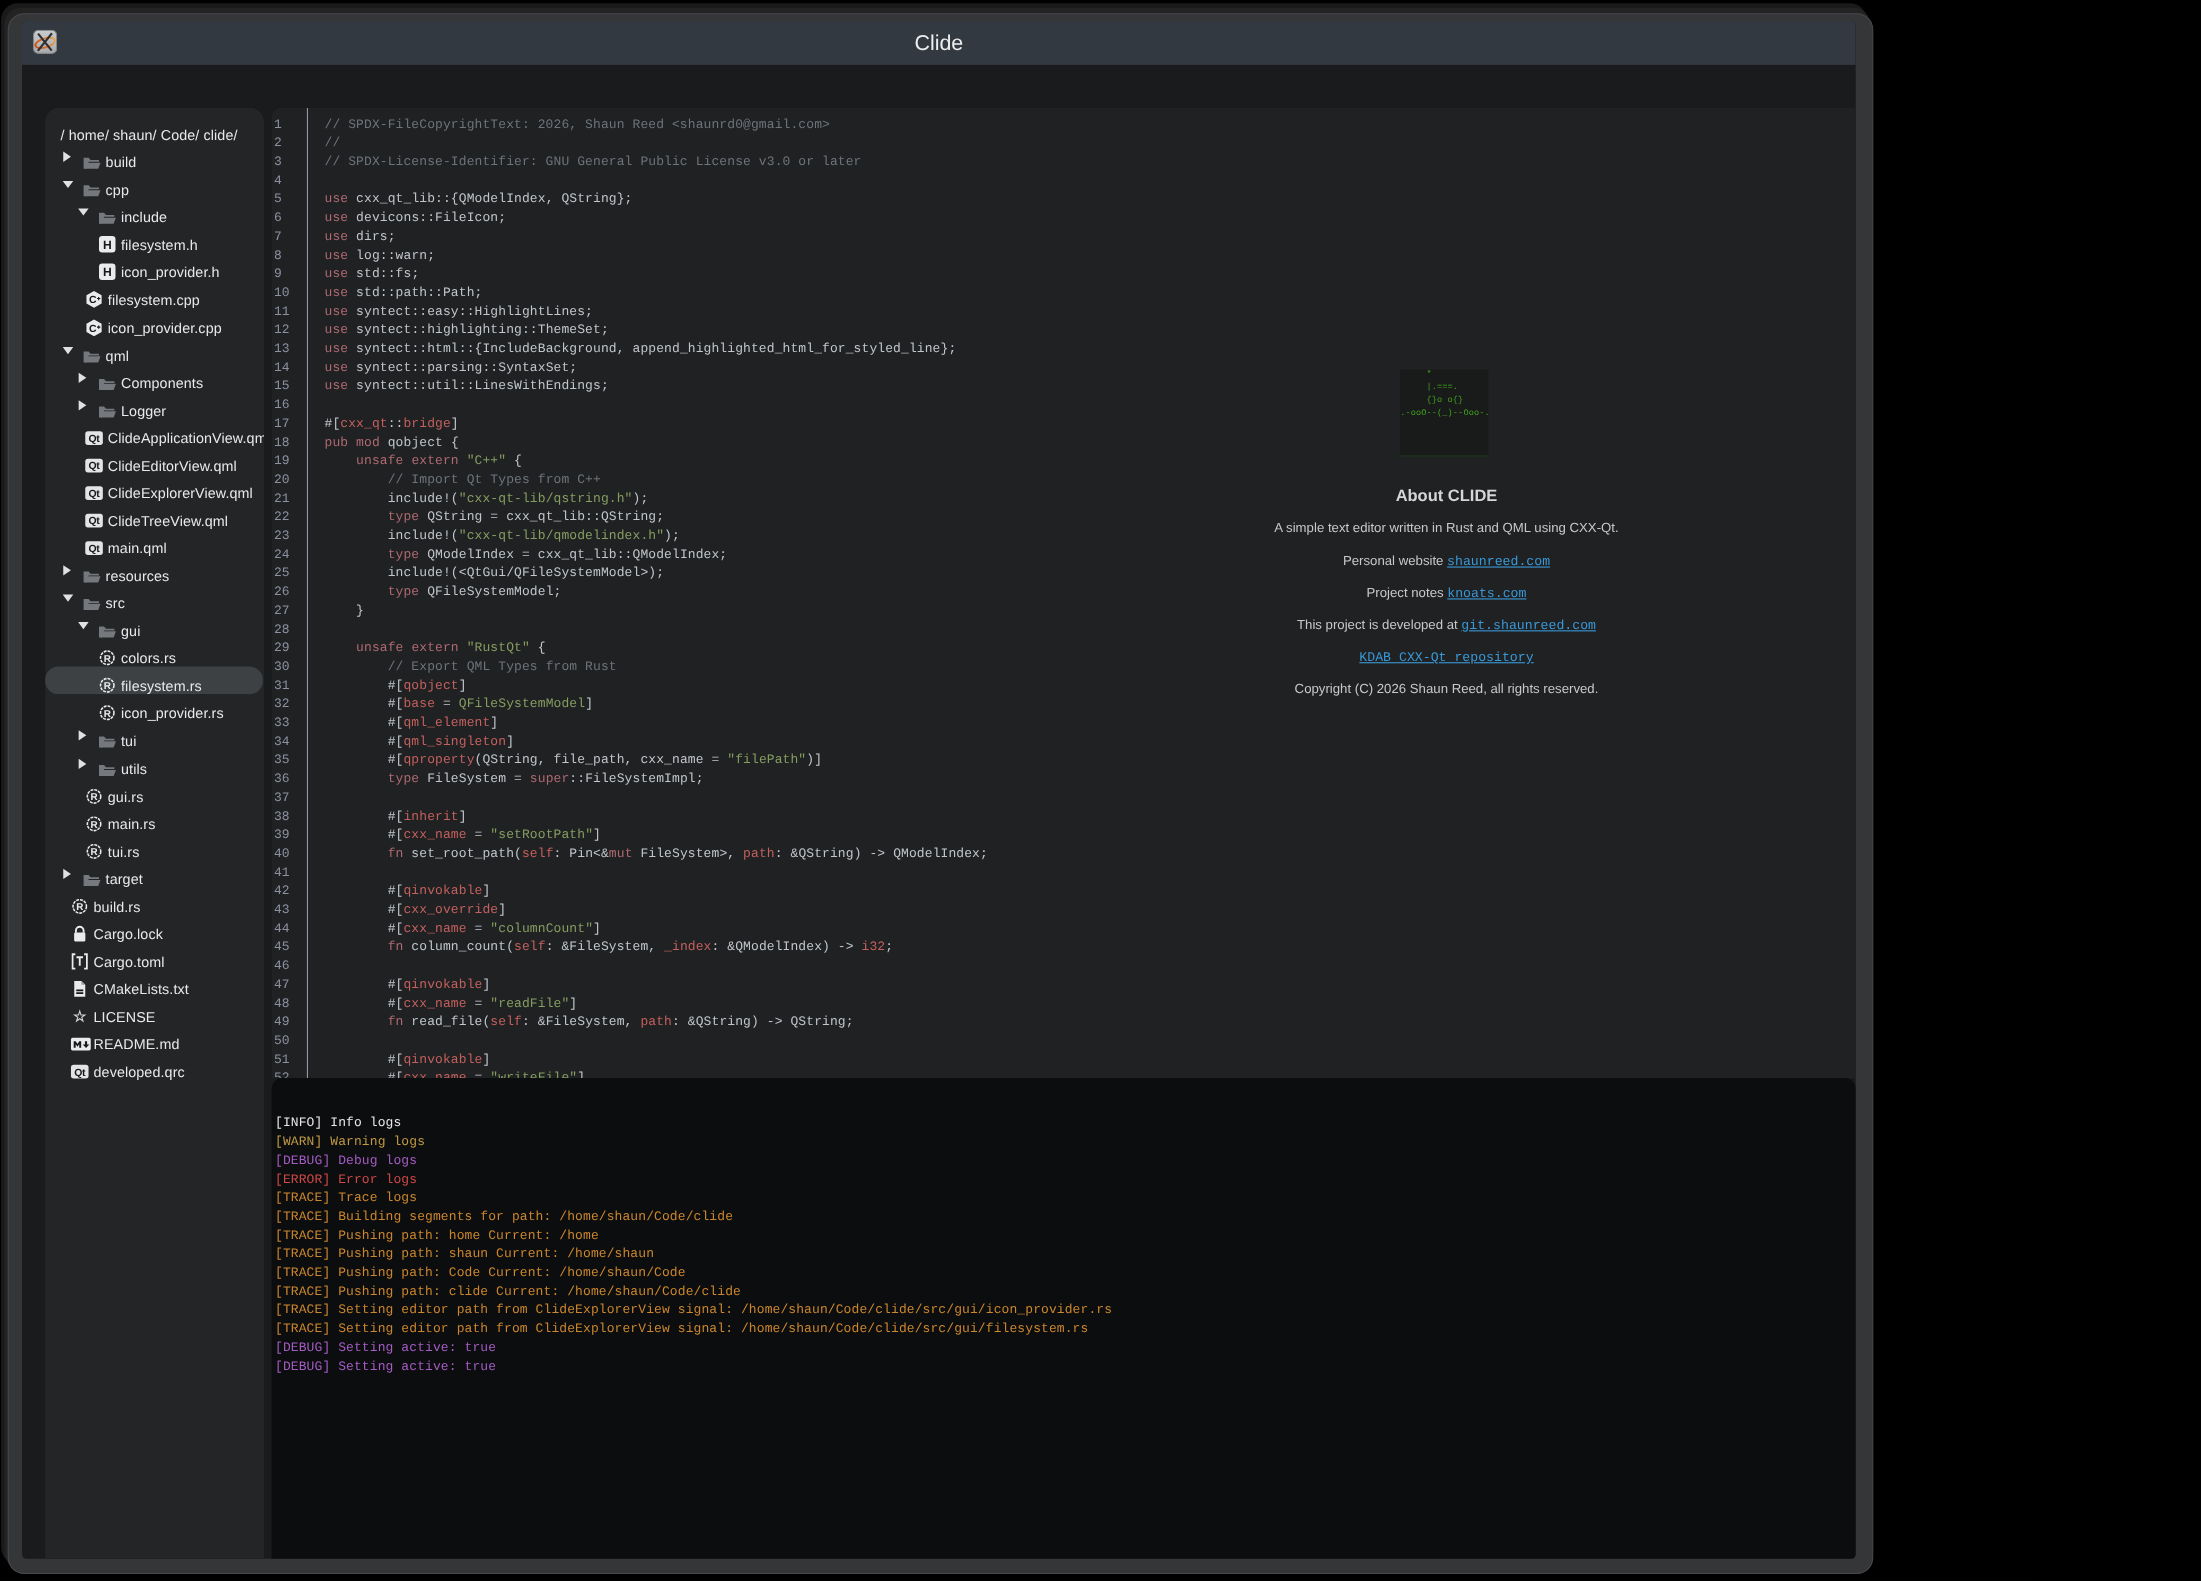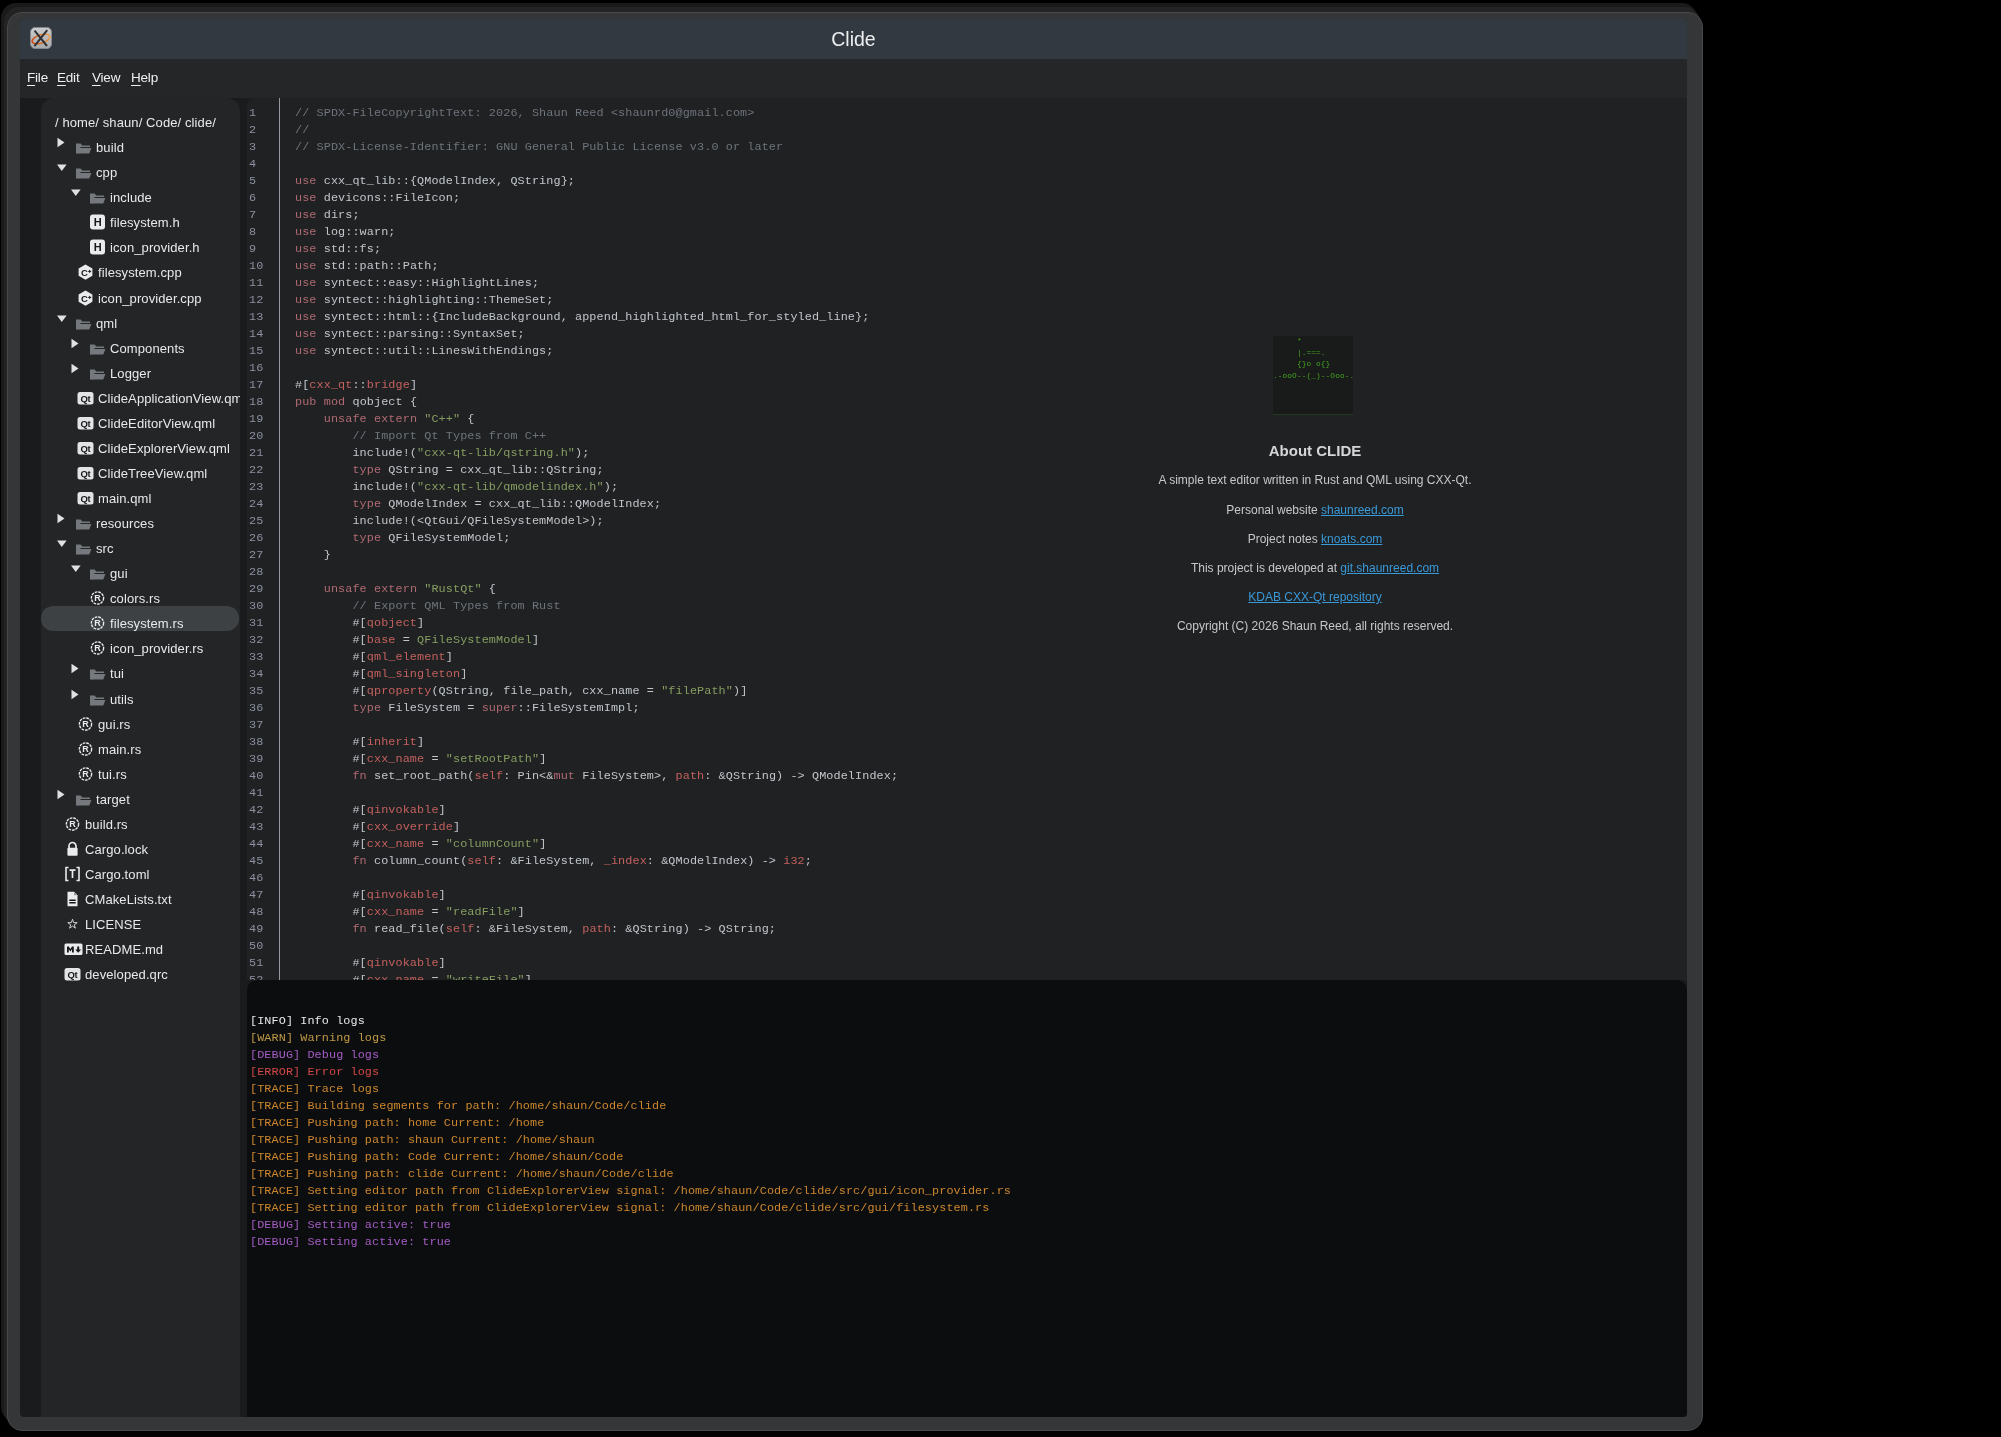--- a/index.html
+++ b/index.html
@@ -32,21 +32,21 @@
 .gut { position:absolute; left:2px; top:7px; color:#8d90a0; white-space:pre; }
 .vsep { position:absolute; left:31.5px; top:0; bottom:0; width:1px; background:#9598a0; }
 .code { position:absolute; left:48px; top:7px; color:#c2c6cb; }
 i { font-style:normal; }
 i.k { color:#b06a72; } i.r { color:#c4605e; } i.s { color:#879e61; } i.c { color:#6e747b; }
 .about { position:absolute; left:0; top:0; right:0; bottom:0; }
 .artbox { position:absolute; left:1026px; top:238px; width:80px; height:79px;
   background:#181b19; border-bottom:1px solid #1e3a1d; }
 .artbox pre { font-size:7.8px; line-height:11.7px; color:#43a31f; padding-top:0; }
 .ab { position:absolute; width:700px; left:718px; text-align:center; color:#c6c8ca; font-size:12px; }
-.ab a { color:#3a99d8; text-decoration:underline; }
+.ab a { color:#3a99d8; text-decoration:underline;font-family:Liberation Mono, monospace; }
 .abt { font-size:15px; font-weight:bold; color:#d4d6d8; }
 .logp { position:absolute; left:227px; top:961px; right:0; bottom:0;
   background:#0c0d0e; border-radius:10px 10px 0 0; overflow:hidden; }
 .logp pre { position:absolute; left:3px; top:2px; color:#e8e8e8;margin-top:31px; }
 i.w0 { color:#e8e8e8; } i.lw { color:#c09a45; } i.ld { color:#a55cc5; }
 i.le { color:#d04848; } i.lt { color:#cc872e; }
 </style></head>
 <body>
 <div class="win">
  <div class="content">
@@ -75,26 +75,20 @@
     <span class="ctl" style="left:1898px">
           <svg width="17" height="10" viewBox="0 0 17 10">
             <path d="M1.5 1.5 L8.5 8 L15.5 1.5" fill="none" stroke="#dcdee0" stroke-width="1.5"></path>
           </svg>
         </span>
     <span class="ctl" style="left:1933px">
           <svg width="16" height="16" viewBox="0 0 16 16">
             <path d="M1.5 1.5 L14.5 14.5 M14.5 1.5 L1.5 14.5" fill="none" stroke="#dcdee0" stroke-width="1.5"></path>
           </svg>
         </span>
-  </div>
-  <div class="menubar">
-    <span style="left:7px"><u>F</u>ile</span>
-    <span style="left:37px"><u>E</u>dit</span>
-    <span style="left:72px"><u>V</u>iew</span>
-    <span style="left:111px"><u>H</u>elp</span>
   </div>
   <div class="sidebar">
         <div class="tree">
 <div class="tr" style="padding-left:14px">
             <span class="lb">/ home/ shaun/ Code/ clide/</span>
           </div>
 <div class="tr" style="padding-left:16px">
             <span class="ar">
               <svg width="18" height="25" viewBox="0 0 18 25">
                 <path d="M0.5 7.8 L7.5 12.5 L0.5 17.2 Z" fill="#dfe1e3"></path>

